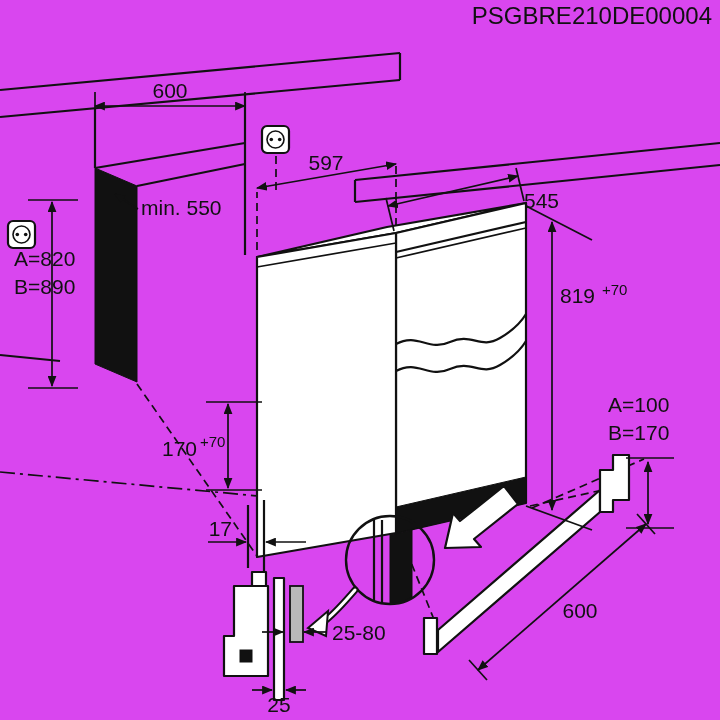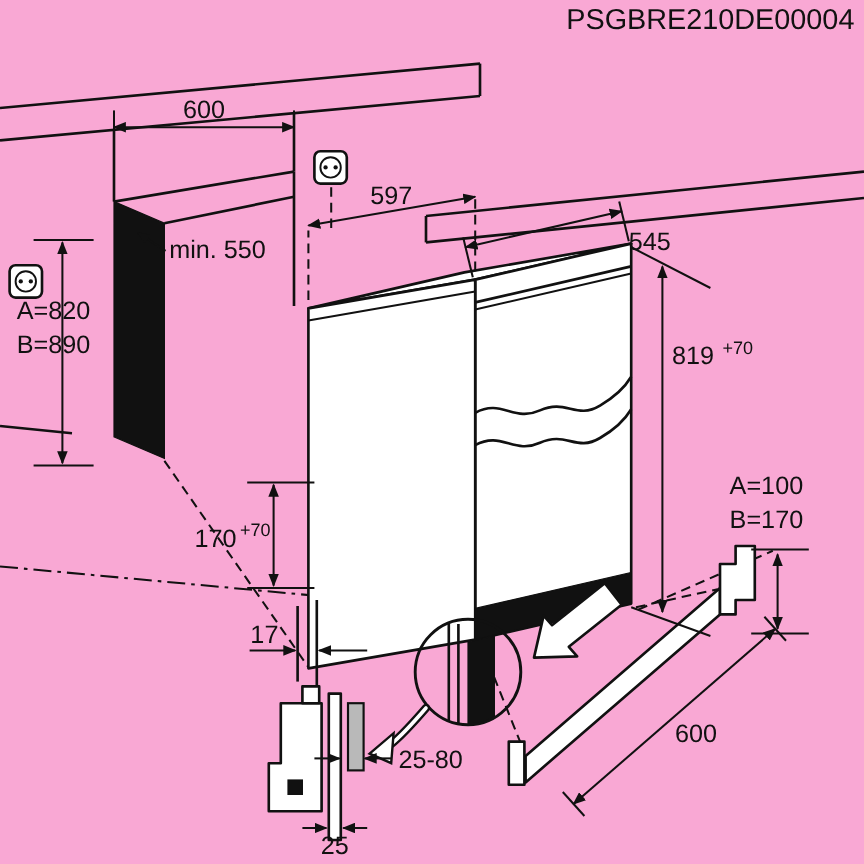--- a/index.html
+++ b/index.html
@@ -1,16 +1,16 @@
 <!DOCTYPE html>
 <html><head>
 <meta charset="utf-8">
 <style>
   html,body{margin:0;padding:0;background:#fff;}
-  .stage{width:720px;height:720px;position:relative;background:#f9a8d4;overflow:hidden;
+  .stage{width:720px;height:720px;position:relative;background:#d946ef;overflow:hidden;
          font-family:"Liberation Sans","DejaVu Sans",sans-serif;}
   svg{display:block;}
   .ln{stroke:#111;stroke-width:2.2;fill:none;stroke-linejoin:round;}
   .thin{stroke:#111;stroke-width:1.7;fill:none;}
   .dash{stroke:#111;stroke-width:1.7;fill:none;stroke-dasharray:8 5;}
   .dashdot{stroke:#111;stroke-width:1.7;fill:none;stroke-dasharray:15 5 3 5;}
   .fillw{fill:#fff;stroke:#111;stroke-width:2.2;stroke-linejoin:round;}
   .fillb{fill:#111;stroke:#111;stroke-width:1;}
   .gray{fill:#b9b9b9;stroke:#111;stroke-width:1.8;}
   text{fill:#111;font-size:21px;font-family:"Liberation Sans","DejaVu Sans",sans-serif;}

